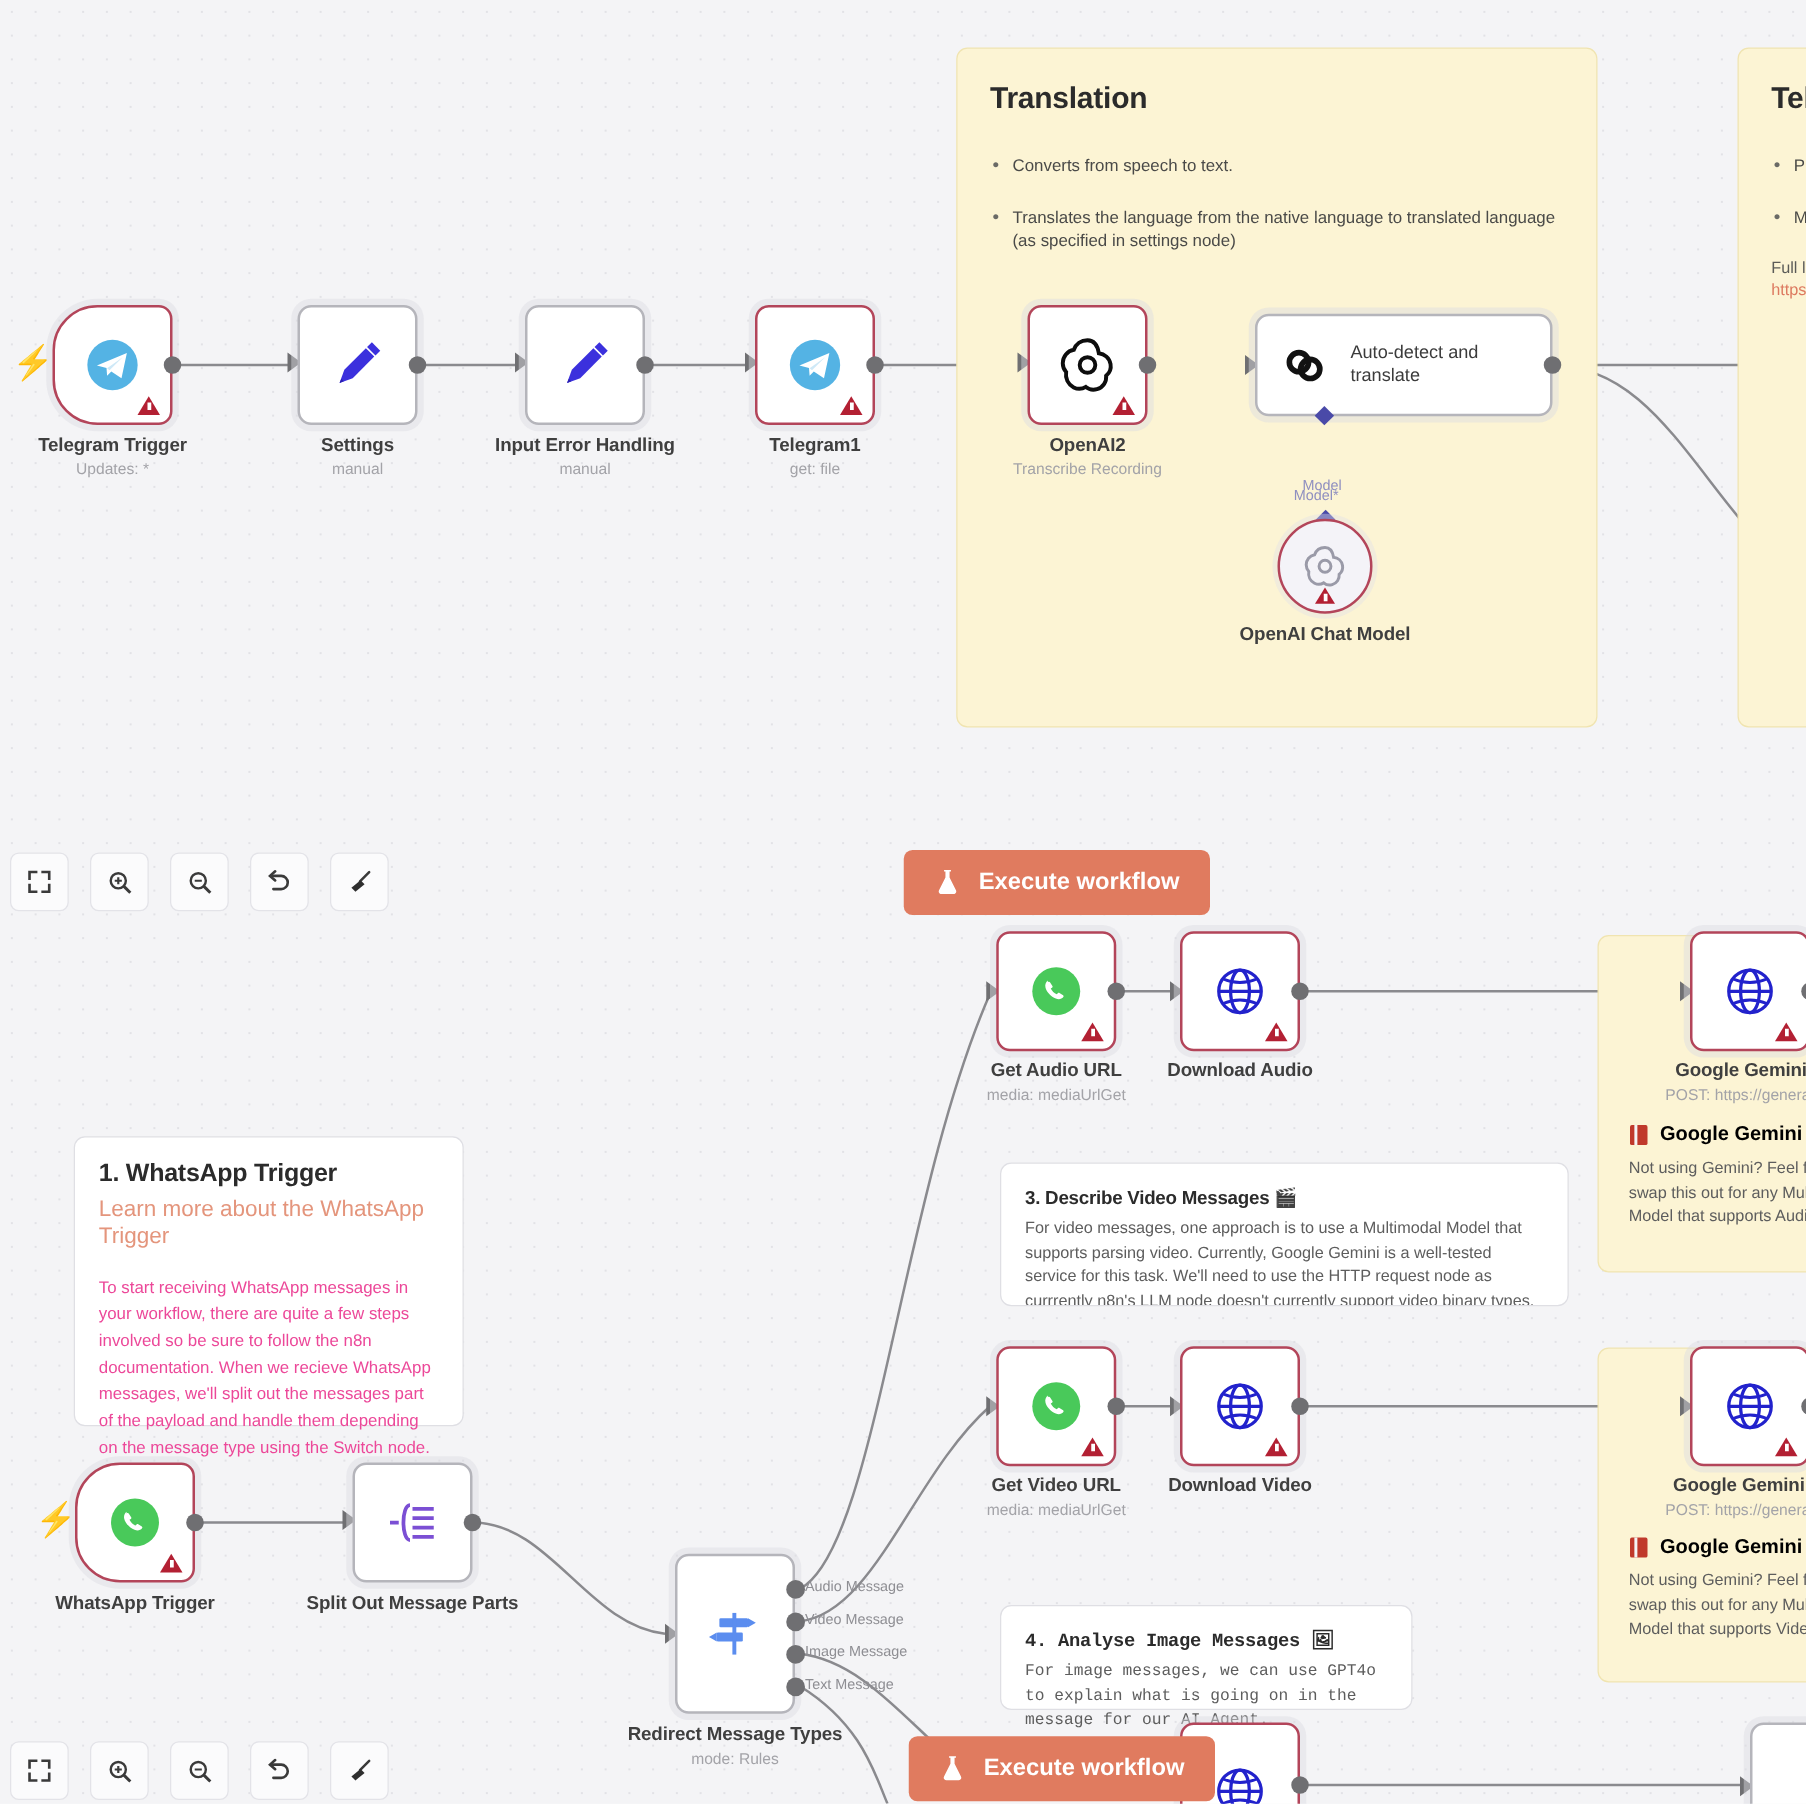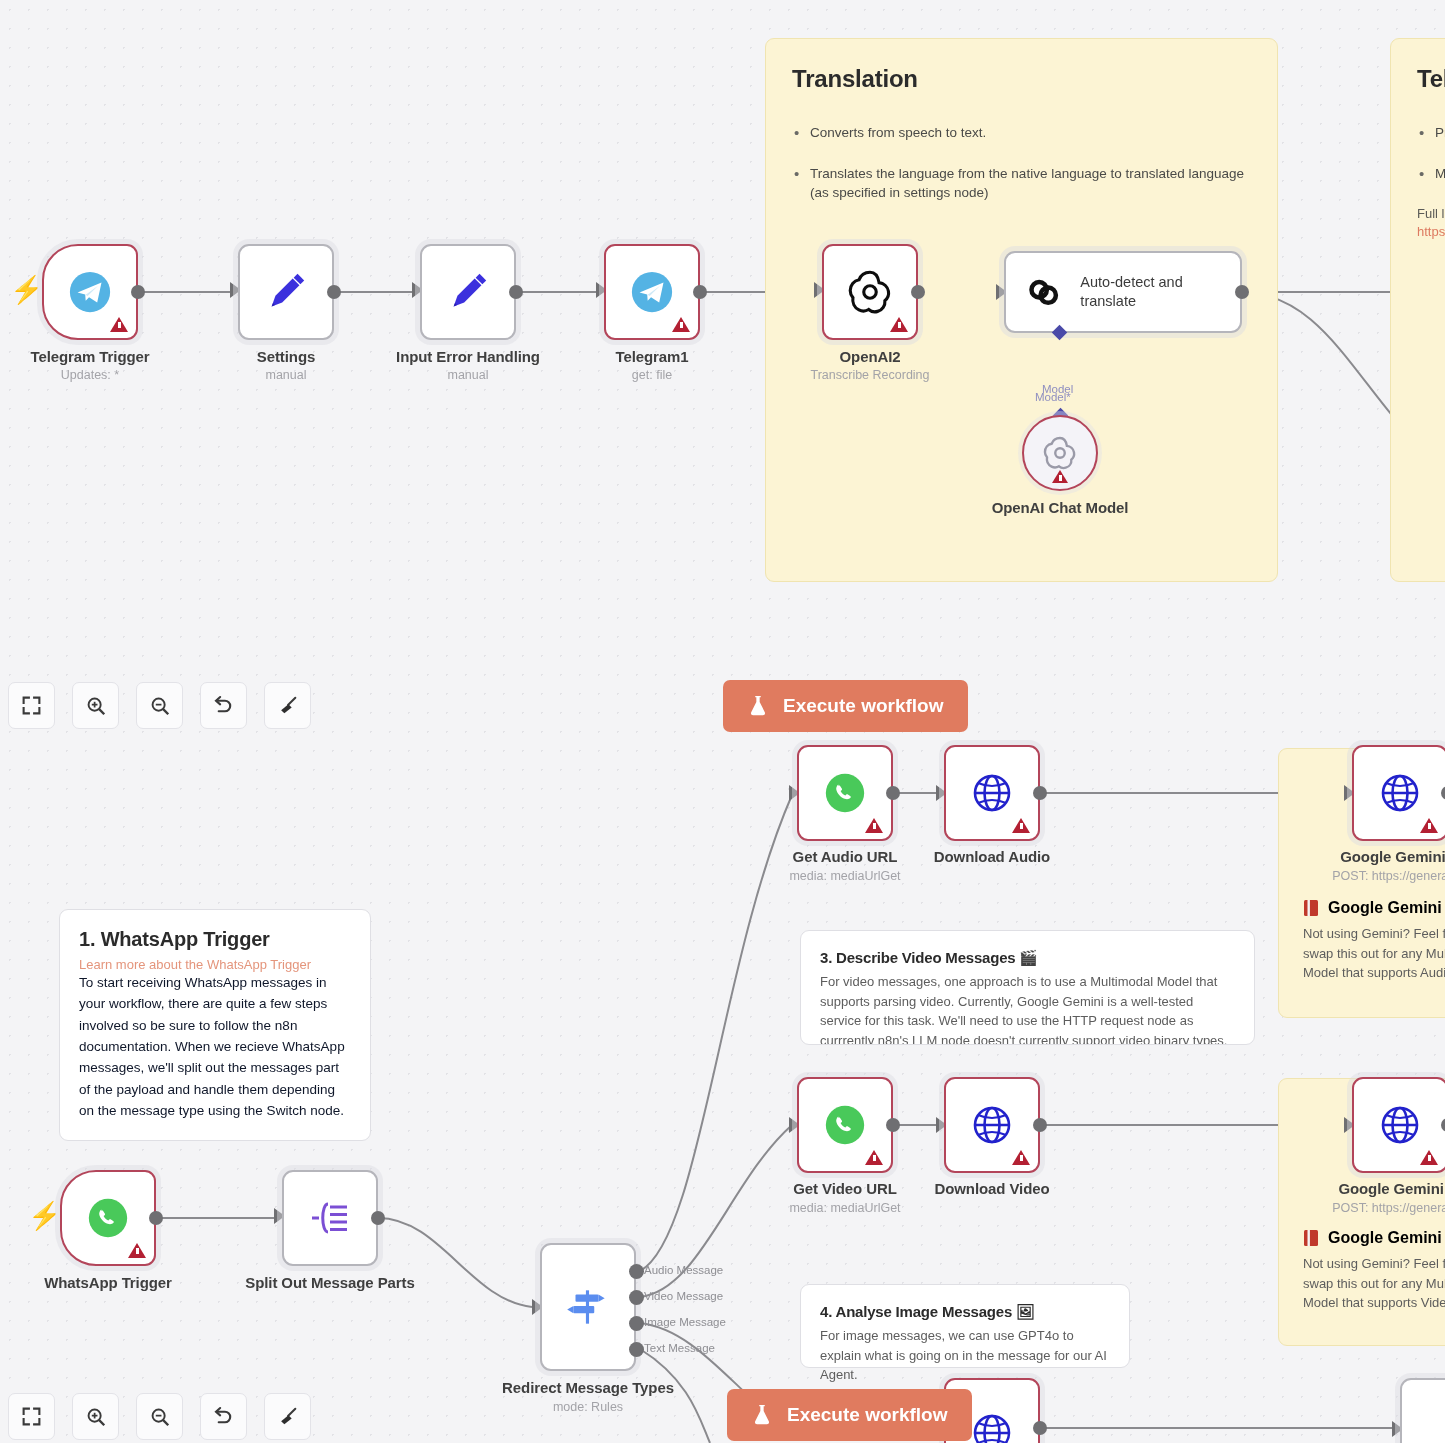--- a/index.html
+++ b/index.html
@@ -45,22 +45,22 @@
     position: absolute;
     background: #fafafb;
     border: 1px solid #dfdfe4;
     border-radius: 9px;
     padding: 18px 19px;
   }
   .note h3 {
     font-size: 20px; font-weight: 700; color: #2b2b2b;
     letter-spacing: -0.2px; margin-bottom: 6px;
   }
-  .note .sub { font-size: 13px; color: #e4957c; }
-  .note p { font-size: 13.5px; color: #0f172a; line-height: 1.58; }
+  .note .sub { font-size: 18px; color: #e4957c; margin-bottom: 20px; }
+  .note p { font-size: 13.5px; color: #ec4899; line-height: 1.58; }
   .note.small h3 { font-size: 15px; margin-bottom: 5px; }
   .note.small p  { font-size: 13px; line-height: 1.5; color: #5d5d5d; }
   .note.clear { background: #ffffff; }
 
   
   .node { position: absolute; }
   .nbox {
     width: 96px; height: 96px;
     background: #ffffff;
     border: 2px solid #b5b5bb;
@@ -366,21 +366,21 @@
     <h3>1. WhatsApp Trigger</h3>
     <div class="sub">Learn more about the WhatsApp Trigger</div>
     <p>To start receiving WhatsApp messages in your workflow, there are quite a few steps involved so be sure to follow the n8n documentation. When we recieve WhatsApp messages, we'll split out the messages part of the payload and handle them depending on the message type using the Switch node.</p>
   </div>
 
   <div class="note clear small" style="left:800px; top:930px; width:455px; height:115px; overflow:hidden;">
     <h3>3. Describe Video Messages 🎬</h3>
     <p>For video messages, one approach is to use a Multimodal Model that supports parsing video. Currently, Google Gemini is a well-tested service for this task. We'll need to use the HTTP request node as currrently n8n's LLM node doesn't currently support video binary types.</p>
   </div>
 
-  <div class="note clear small" style="left:800px; top:1284px; width:330px; height:84px;">
+  <div class="note clear small" style="left:800px; top:1284px; width:330px; height:84px;font-family:Liberation Mono, monospace;">
     <h3>4. Analyse Image Messages 🖼</h3>
     <p>For image messages, we can use GPT4o to explain what is going on in the message for our AI Agent.</p>
   </div>
 
   <div class="sticky" style="left:1278px; top:748px; width:260px; height:270px; padding:0;">
     <div style="position:absolute; left:24px; top:150px; width:230px;">
       <div style="display:flex; align-items:center; gap:9px; margin-bottom:7px;">
         <svg width="16" height="18" viewBox="0 0 16 18">
           <rect x="1" y="1" width="14" height="16" rx="1.5" fill="#c0392b"></rect>
           <rect x="4.5" y="1" width="2.4" height="16" fill="#f4f4f4"></rect>

